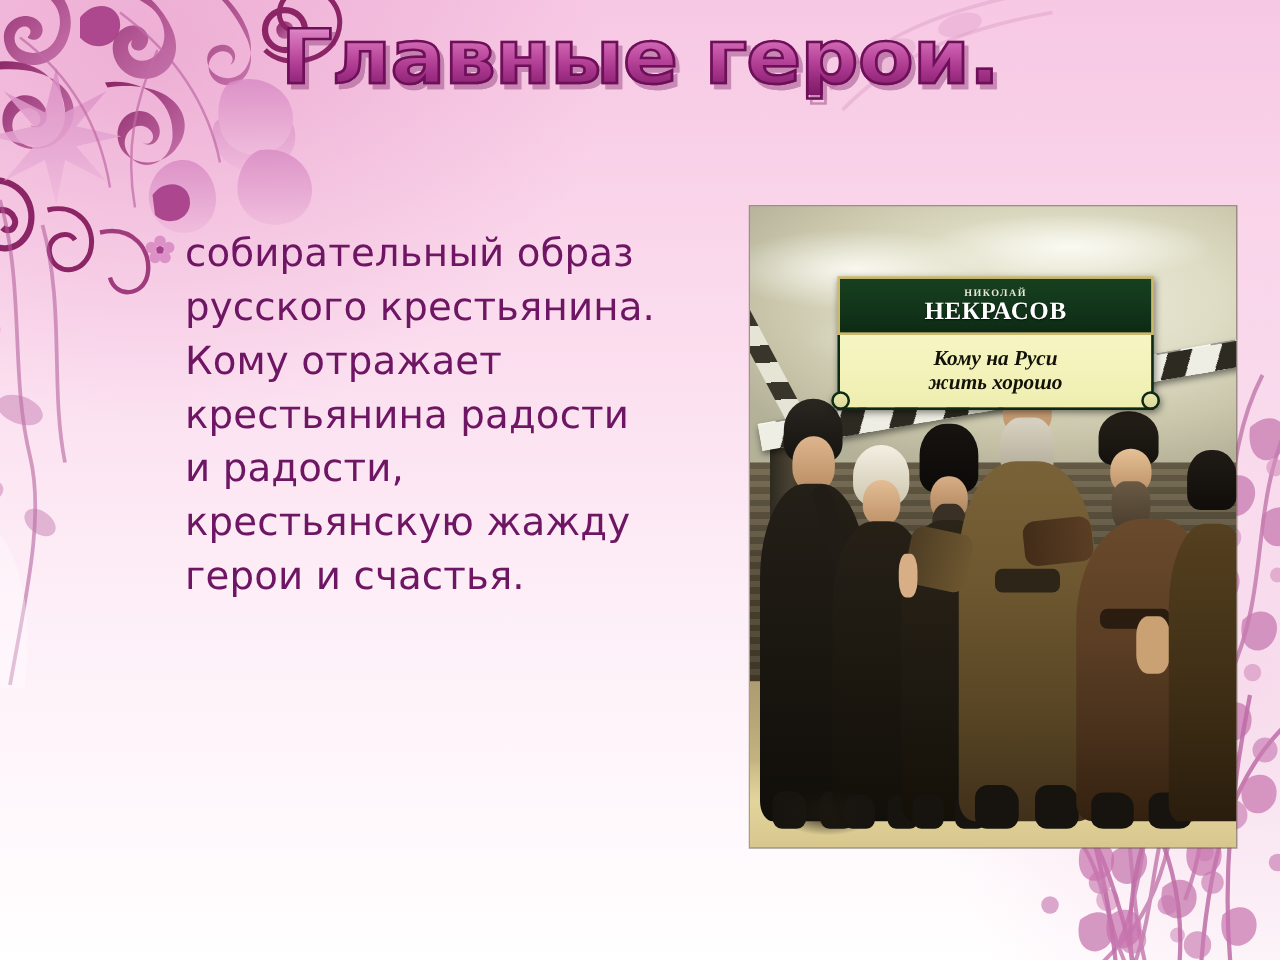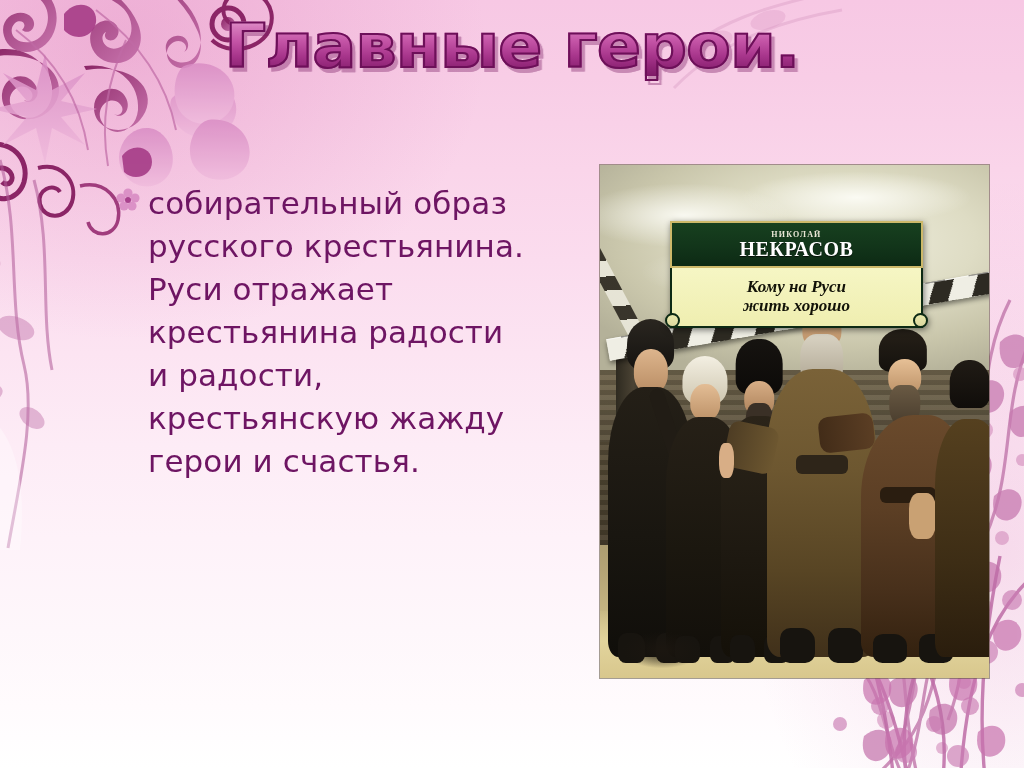--- a/index.html
+++ b/index.html
@@ -419,21 +419,21 @@
             <circle cx="19" cy="10" r="4.6"></circle>
           <circle cx="16" cy="18" r="4.6"></circle>
             <circle cx="8" cy="18" r="4.6"></circle>
           <circle cx="5" cy="10" r="4.6"></circle>
         </g>
         <circle cx="12" cy="12" r="3" fill="#a8418c"></circle>
       </svg>
     </span>
     <p>собирательный образ</p>
     <p>русского крестьянина.</p>
-    <p>Руси отражает</p>
+    <p>Кому отражает</p>
     <p>крестьянина радости</p>
     <p>и радости,</p>
     <p>крестьянскую жажду</p>
     <p>герои и счастья.</p>
   </div>
 
   <div id="book">
     <div class="scene">
       <div class="sky">
         <div class="cloud c1"></div>

